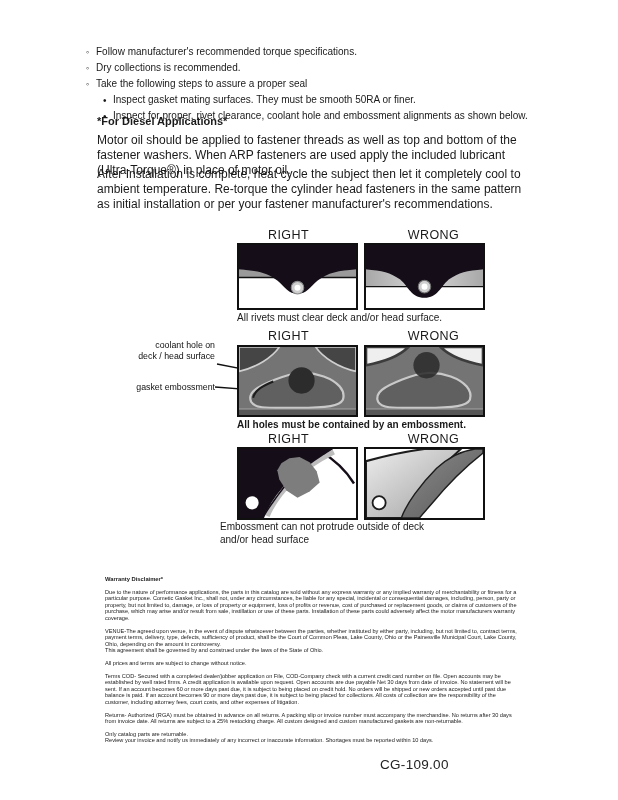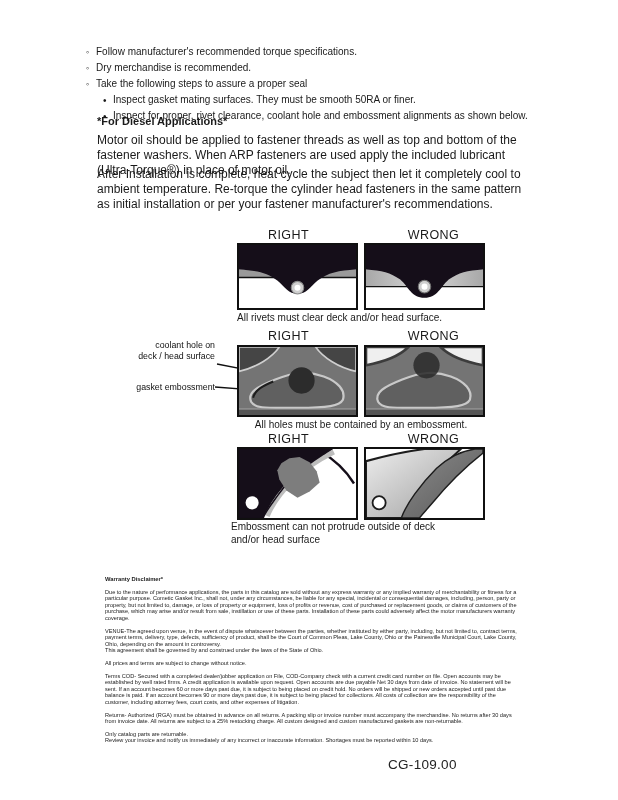--- a/index.html
+++ b/index.html
@@ -40,21 +40,21 @@
 <div class="page">
 
 
   <div class="abs bullets" style="left:86px;top:44px;">
     <div class="bullet-row">
       <span class="bullet-mark">◦</span>
       <span>Follow manufacturer's recommended torque specifications.</span>
     </div>
     <div class="bullet-row">
       <span class="bullet-mark">◦</span>
-      <span>Dry merchandise is recommended.</span>
+      <span>Dry collections is recommended.</span>
     </div>
     <div class="bullet-row">
       <span class="bullet-mark">◦</span>
       <span>Take the following steps to assure a proper seal</span>
     </div>
     <div class="bullet-row sub">
       <span class="bullet-mark">•</span>
       <span>Inspect gasket mating surfaces.  They must be smooth 50RA or finer.</span>
     </div>
     <div class="bullet-row sub">
@@ -129,21 +129,21 @@
         <rect x="0" y="0" width="116" height="67" fill="#747474"></rect>
         <path d="M0,0 H42 C33,9 16,15 0,18 Z" fill="#efefef" stroke="#3c3c3c" stroke-width="2.6"></path>
         <path d="M116,0 H74 C83,9 100,15 116,18 Z" fill="#efefef" stroke="#3c3c3c" stroke-width="2.6"></path>
         <path d="M12,54 C8,45 18,39 36,32 C54,25 68,23 84,29 C98,34 106,43 103,52 C100,58 88,60 58,60 C28,60 16,61 12,54 Z" fill="#606060" stroke="#c9c9c9" stroke-width="2.2"></path>
         <circle cx="60" cy="18" r="13" fill="#2c2c2c" opacity="0.88"></circle>
         <rect x="0" y="61" width="116" height="6" fill="#565656"></rect>
         <line x1="0" y1="61" x2="116" y2="61" stroke="#a8a8a8" stroke-width="1"></line>
       </svg>
     </div>
   </div>
-  <div class="abs caption" style="left:237px;top:419px;width:248px;text-align:center;">All holes must be contained by an embossment.</div>
+  <div class="abs caption" style="left:237px;top:419px;width:248px;font-weight:bold;">All holes must be contained by an embossment.</div>
 
   <div class="abs dg-head" style="left:237px;top:432px;">
     <span>RIGHT</span>
     <span>WRONG</span>
   </div>
   <div class="abs panel-row" style="left:237px;top:447px;">
     <div class="panel" style="height:73px;">
       <svg viewBox="0 0 116 68" preserveAspectRatio="none">
         <rect x="0" y="0" width="116" height="68" fill="#ffffff"></rect>
         <path d="M80,2 C94,10 106,21 114,34" stroke="#150e19" stroke-width="2.4" fill="none"></path>
@@ -166,30 +166,30 @@
               <stop offset="1" stop-color="#585858"></stop>
           </linearGradient>
         </defs>
         <rect x="0" y="0" width="116" height="68" fill="#ffffff"></rect>
         <path d="M0,12 C22,6 42,2 58,0 L94,0 C76,16 60,33 49,49 C43,58 39,63 37,68 L0,68 Z" fill="url(#gBand)" stroke="#1c1c1c" stroke-width="2"></path>
         <path d="M35,68 C40,54 54,35 70,19 C81,9 94,2 108,0 L116,0 L116,4 C98,18 80,36 66,53 C60,60 56,64 53,68 Z" fill="url(#gStrip)" stroke="#1c1c1c" stroke-width="1.4"></path>
         <circle cx="13" cy="53" r="6.5" fill="#ffffff" stroke="#1c1c1c" stroke-width="1.8"></circle>
       </svg>
     </div>
   </div>
-  <div class="abs caption" style="left:231px;top:521px;white-space:pre-line;">Embossment can not protrude outside of deck
+  <div class="abs caption" style="left:220px;top:521px;white-space:pre-line;">Embossment can not protrude outside of deck
 and/or head surface</div>
 
   <div class="abs legal" style="left:105px;top:576px;">
     <h4>Warranty Disclaimer*</h4>
     <p>Due to the nature of performance applications, the parts in this catalog are sold without any express warranty or any implied warranty of merchantability or fitness for a particular purpose.  Cometic Gasket Inc., shall not, under any circumstances, be liable for any special, incidental or consequential damages, including, person, party or property, but not limited to, damage, or loss of property or equipment, loss of profits or revenue, cost of purchased or replacement goods, or claims of customers of the purchase, which may arise and/or result from sale, instillation or use of these parts.  Installation of these parts could adversely affect the motor manufacturers warranty coverage.</p>
     <p>VENUE-The agreed upon venue, in the event of dispute whatsoever between the parties, whether instituted by either party, including, but not limited to, contract terms, payment terms, delivery, type, defects, sufficiency of product, shall be the Court of Common Pleas, Lake County, Ohio or the Painesville Municipal Court, Lake County, Ohio, depending on the amount in controversy.
 This agreement shall be governed by and construed under the laws of the State of Ohio.</p>
     <p>All prices and terms are subject to change without notice.</p>
     <p>Terms COD- Secured with a completed dealer/jobber application on File, COD-Company check with a current credit card number on file.  Open accounts may be established by well rated firms.  A credit application is available upon request.  Open accounts are due payable Net 30 days from date of invoice.  No statement will be sent.  If an account becomes 60 or more days past due, it is subject to being placed on credit hold.  No orders will be shipped or new orders accepted until past due balance is paid.  If an account becomes 90 or more days past due, it is subject to being placed for collections.  All costs of collection are the responsibility of the customer, including attorney fees, court costs, and other expenses of litigation.</p>
     <p>Returns- Authorized (RGA) must be obtained in advance on all returns.  A packing slip or invoice number must accompany the merchandise.  No returns after 30 days from invoice date.  All returns are subject to a 25% restocking charge.  All custom designed and custom manufactured gaskets are non-returnable.</p>
     <p>Only catalog parts are returnable.
 Review your invoice and notify us immediately of any incorrect or inaccurate information.  Shortages must be reported within 10 days.</p>
   </div>
 
-  <div class="abs footer-code" style="left:388px;top:757px;">CG-109.00</div>
+  <div class="abs footer-code" style="left:380px;top:757px;">CG-109.00</div>
 
 </div>
 
 </body></html>

